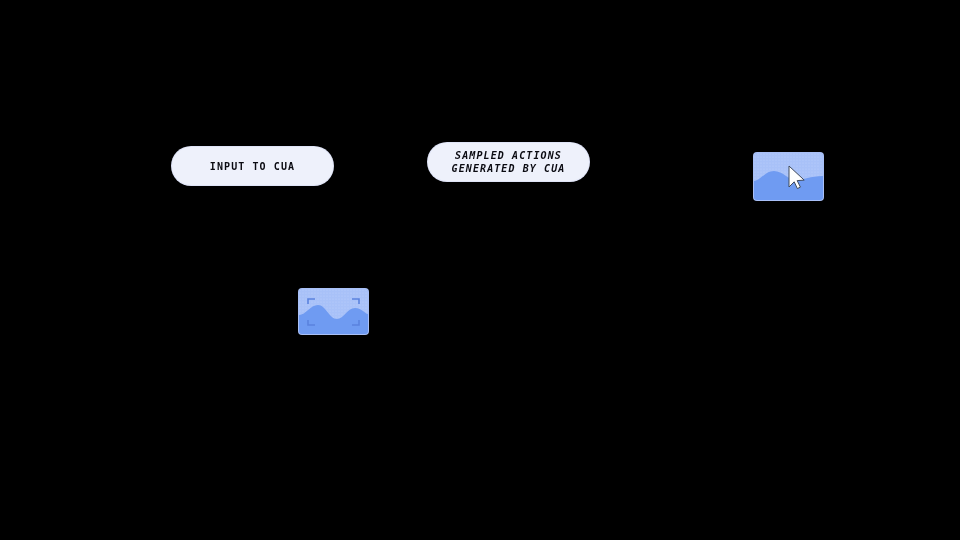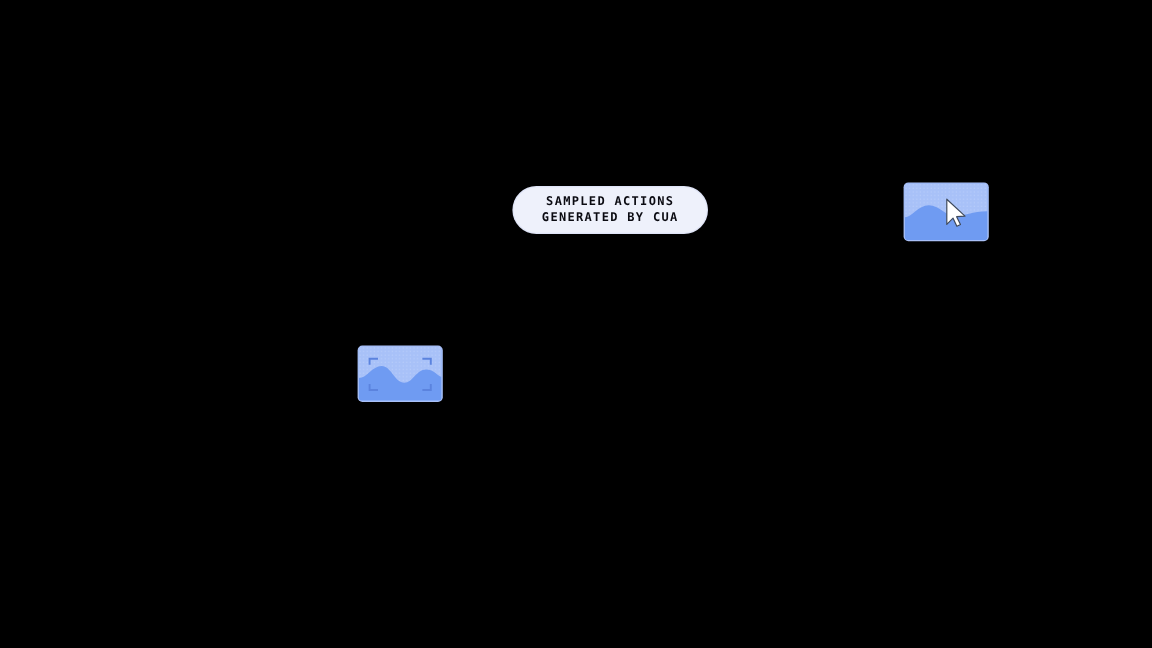--- a/index.html
+++ b/index.html
@@ -39,23 +39,24 @@
   }
 
   #pill-input {
     left: 172px;
     top: 147px;
     width: 161px;
     height: 38px;
   }
   #pill-actions {
     left: 428px;
-    top: 156px;
+    top: 143px;
     width: 161px;
     height: 38px;
+    font-style: italic;
   }
 
   
   .thumb {
     position: absolute;
     box-sizing: border-box;
     border-radius: 3px;
     overflow: hidden;
     background: #93b2f5;
     box-shadow: 0 0 0 1px #a9c0f7;
@@ -73,20 +74,23 @@
     top: 153px;
     width: 69px;
     height: 47px;
   }
 </style>
 </head>
 <body>
 
 <div id="canvas">
 
+  <div class="pill" id="pill-input">
+    <span class="pill-label">INPUT TO CUA</span>
+  </div>
 
   <div class="pill" id="pill-actions">
     <span class="pill-label">SAMPLED ACTIONS
 GENERATED BY CUA</span>
   </div>
 
   <div class="thumb" id="thumb-observation">
     <svg viewBox="0 0 69 45" preserveAspectRatio="none">
       <defs>
         <pattern id="dots-a" width="3" height="3" patternUnits="userSpaceOnUse">

